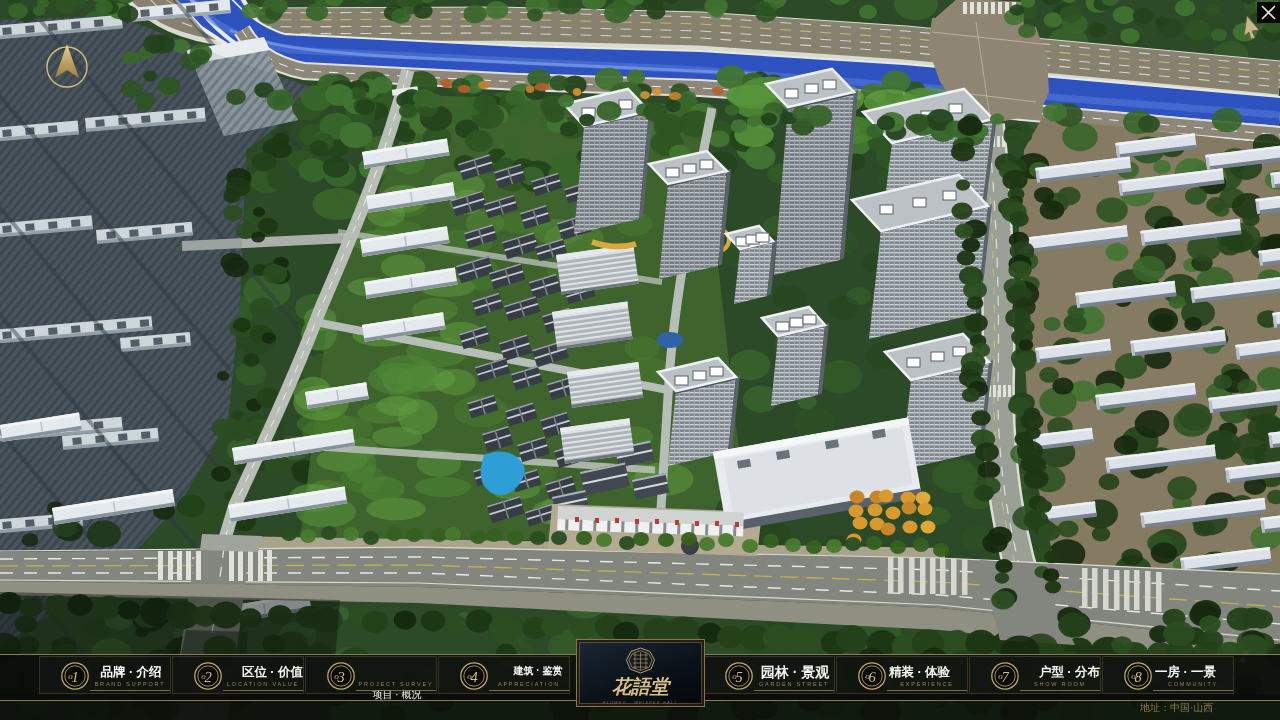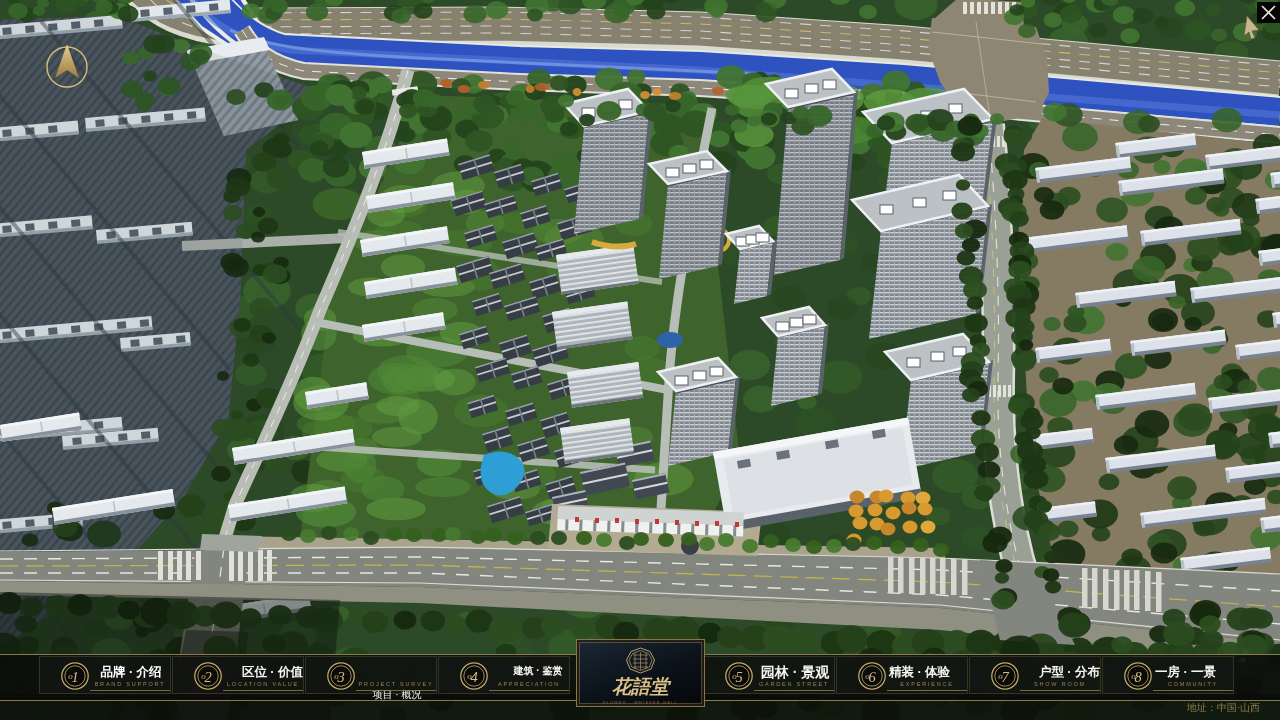--- a/index.html
+++ b/index.html
@@ -2304,13 +2304,13 @@
    <polygon points="63.5,10.5 71.5,13.5 75,20 72.3,27 63.5,30.5 54.7,27 52,20 55.5,13.5" stroke-width="0.7"></polygon>
    <path d="M56,15 h15 M56,19 h15 M56,23 h15 M56,27 h15 M58,13 v16 M63.5,12 v18 M69,13 v16" stroke-width="0.7" opacity="0.9"></path>
   </g>
 
   <text x="63.5" y="53" text-anchor="middle" font-family="'Liberation Serif',serif" font-size="19" font-weight="bold" fill="#d9bf84">花語堂</text>
 
   <text x="63.5" y="64" text-anchor="middle" font-size="3.6" letter-spacing="1.4" fill="#8a744a">FLOWER · WHISPER HALL</text>
  </svg>
 </div>
 
-<div style="position:absolute;left:1140px;top:701px;width:120px;text-align:right;font-size:10px;color:#8f7a4e;">地址：中国·山西</div>
+<div style="position:absolute;left:1140px;top:701px;width:120px;text-align:left;font-size:10px;color:#8f7a4e;">地址：中国·山西</div>
 
 </body></html>

